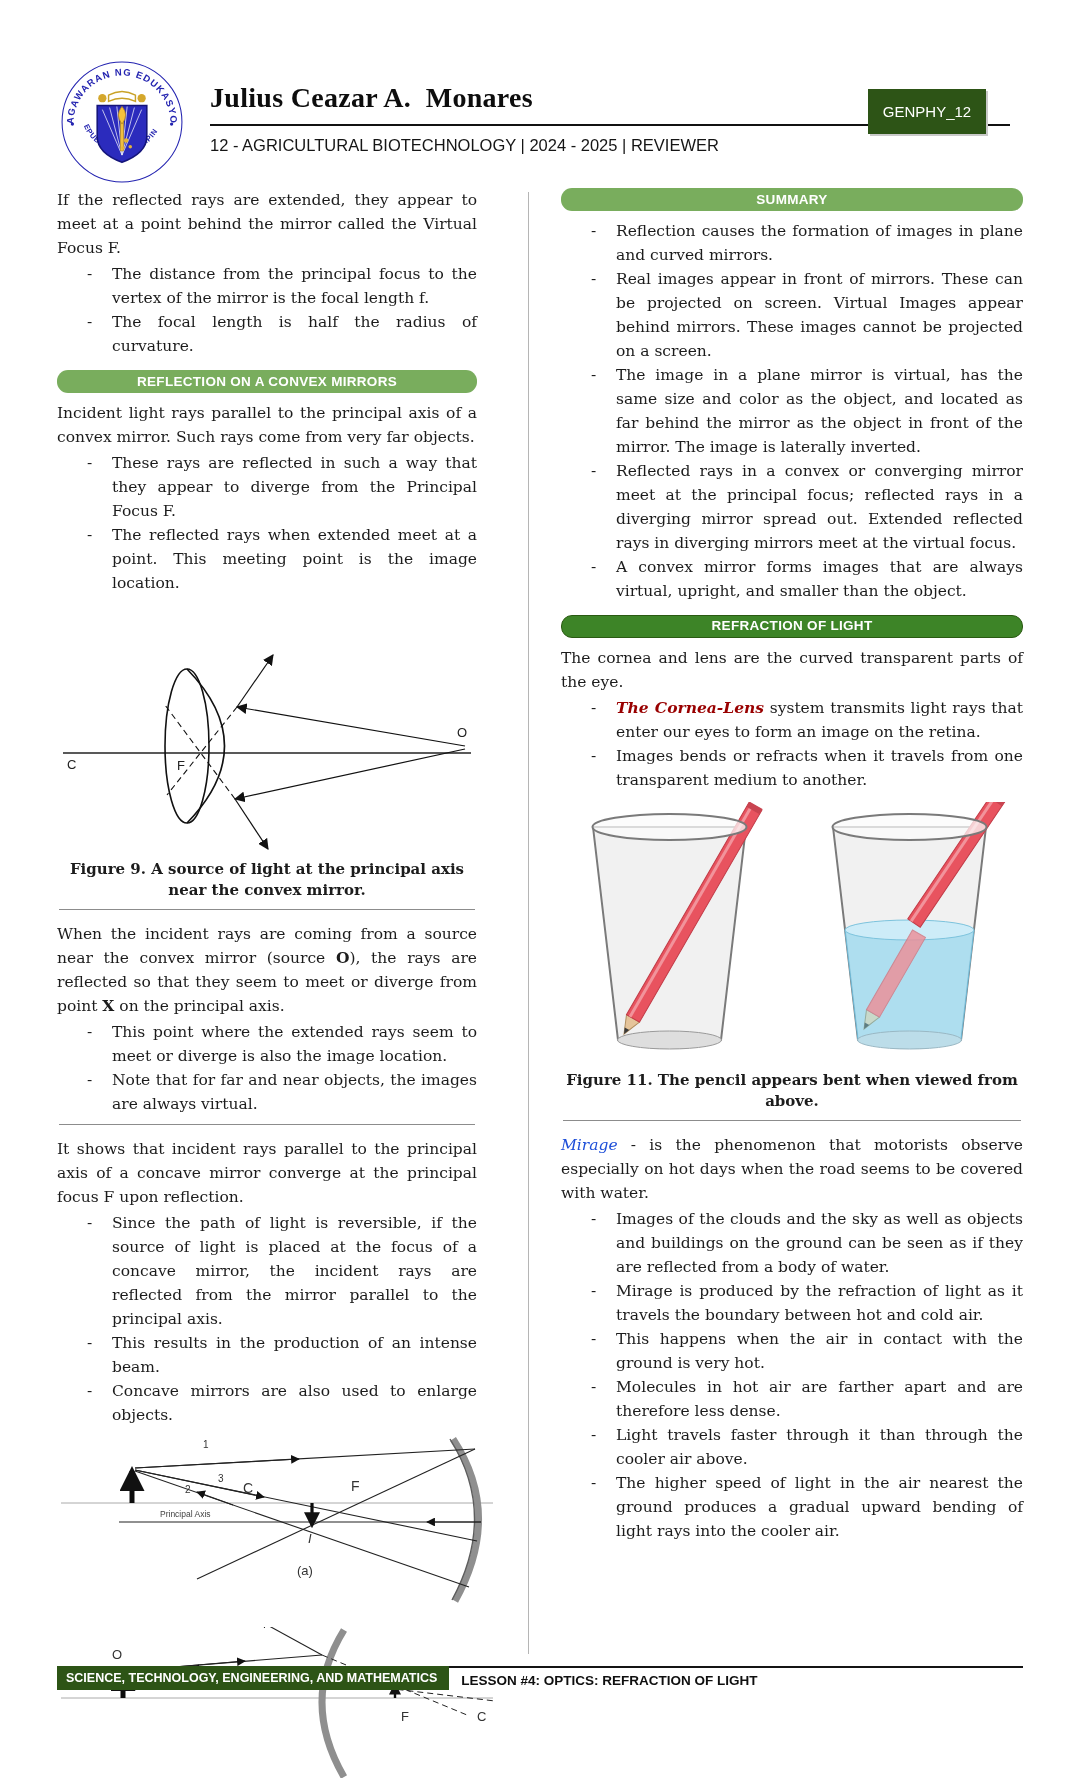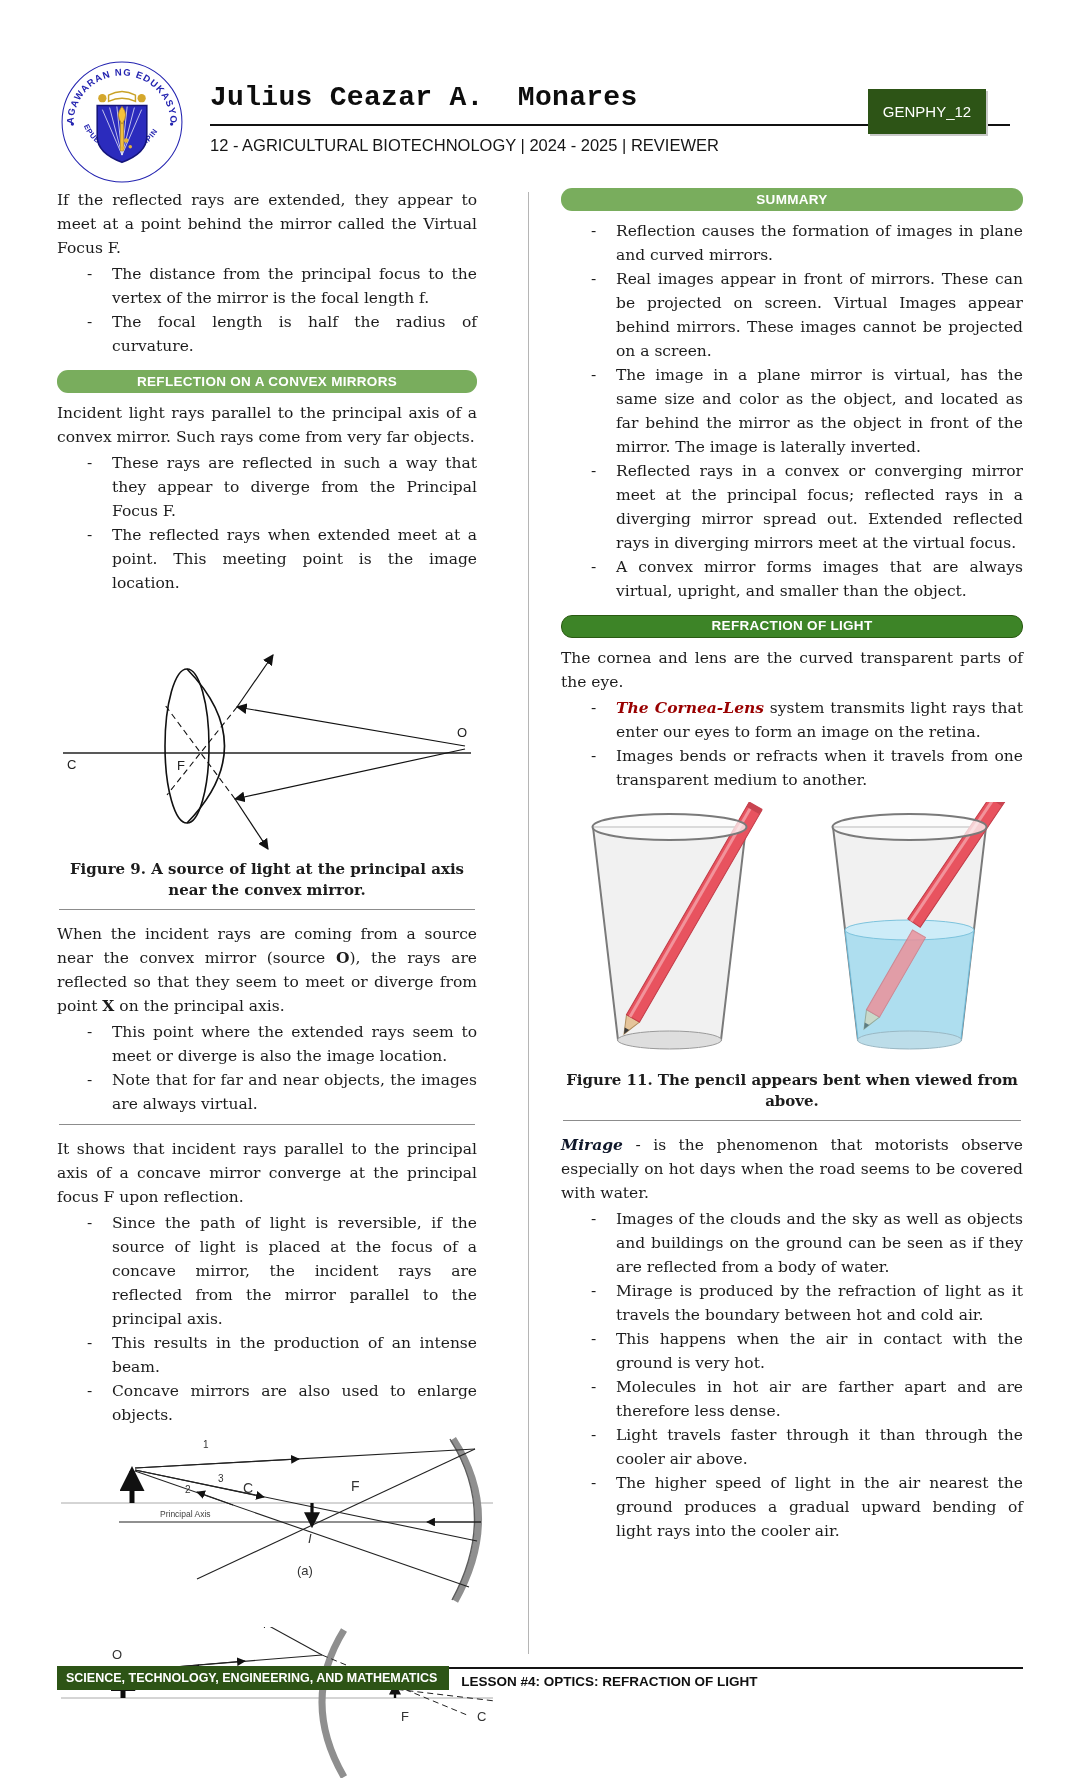--- a/index.html
+++ b/index.html
@@ -1,21 +1,21 @@
 <!DOCTYPE html>
 <html><head>
 <meta charset="utf-8">
 <style>
   html,body{margin:0;padding:0;background:#ffffff;}
   .page{position:relative;width:1080px;height:1778px;background:#fff;overflow:hidden;
         font-family:"DejaVu Serif",serif;color:#1c1c1c;}
   
   .header{position:absolute;top:0;left:0;width:1080px;height:186px;}
   .logo{position:absolute;left:60px;top:60px;width:124px;height:124px;}
-  .title{position:absolute;left:210px;top:82px;font-family:Liberation Mono, monospace;
+  .title{position:absolute;left:210px;top:82px;font-family:Liberation Serif, serif;
          font-weight:bold;font-size:28px;color:#0d0d0d;letter-spacing:.3px;white-space:pre;}
   .title-rule{position:absolute;left:210px;top:124px;width:800px;border-top:2.5px solid #111;}
   .badge{position:absolute;left:868px;top:89px;width:118px;height:45px;background:#2d5416;
          color:#fff;font-family:"Liberation Sans",sans-serif;font-weight:normal;font-size:15px;
          display:flex;align-items:center;justify-content:center;box-shadow:2px 2px 0 #c9c9c9;}
   .subtitle{position:absolute;left:210px;top:136px;font-family:"Liberation Sans",sans-serif;
          font-size:16.5px;color:#151515;}
   
   .content{position:absolute;top:188px;left:57px;width:966px;display:flex;gap:84px;}
   .col-left{width:420px;}
@@ -27,23 +27,23 @@
   ul.dash li::before{content:"-";position:absolute;left:30px;}
   .band{height:23px;line-height:23px;background:#79ad5d;color:#fff;text-align:center;
         font-family:"Liberation Sans",sans-serif;font-weight:bold;font-size:13.5px;
         letter-spacing:.3px;margin:12px 0 8px 0;border-radius:11px;}
   .band.dark{background:#3d8427;border:1.5px solid #2a5a12;box-sizing:border-box;line-height:20px;}
   .caption{font-size:15px;font-weight:bold;text-align:center;line-height:21px;margin:2px 0 6px 0;}
   .rule{border:none;border-top:1px solid #8c8c8c;margin:8px 2px 12px 2px;}
   figure{margin:0;text-align:center;}
   .b{font-weight:bold;}
   .red{color:#990000;font-weight:bold;font-style:italic;}
-  .green{color:#0f172a;font-weight:bold;font-style:italic;}
+  .green{color:#1d4ed8;font-weight:normal;font-style:italic;}
   
-  .footer{position:absolute;left:57px;top:1666px;width:966px;display:flex;align-items:center;}
+  .footer{position:absolute;left:57px;top:1666px;width:966px;display:flex;align-items:flex-start;}
   .footer-left{background:#2d5416;color:#fff;font-family:"Liberation Sans",sans-serif;
         font-weight:bold;font-size:12.5px;padding:5px 12px 5px 9px;white-space:nowrap;}
   .footer-right{flex:1;border-top:2px solid #141414;font-family:"Liberation Sans",sans-serif;
         font-weight:bold;font-size:13.5px;color:#0f0f0f;padding:5px 0 0 12px;white-space:nowrap;}
   svg text{font-family:"Liberation Sans",sans-serif;}
 </style>
 </head>
 <body>
 
 <div class="page">

